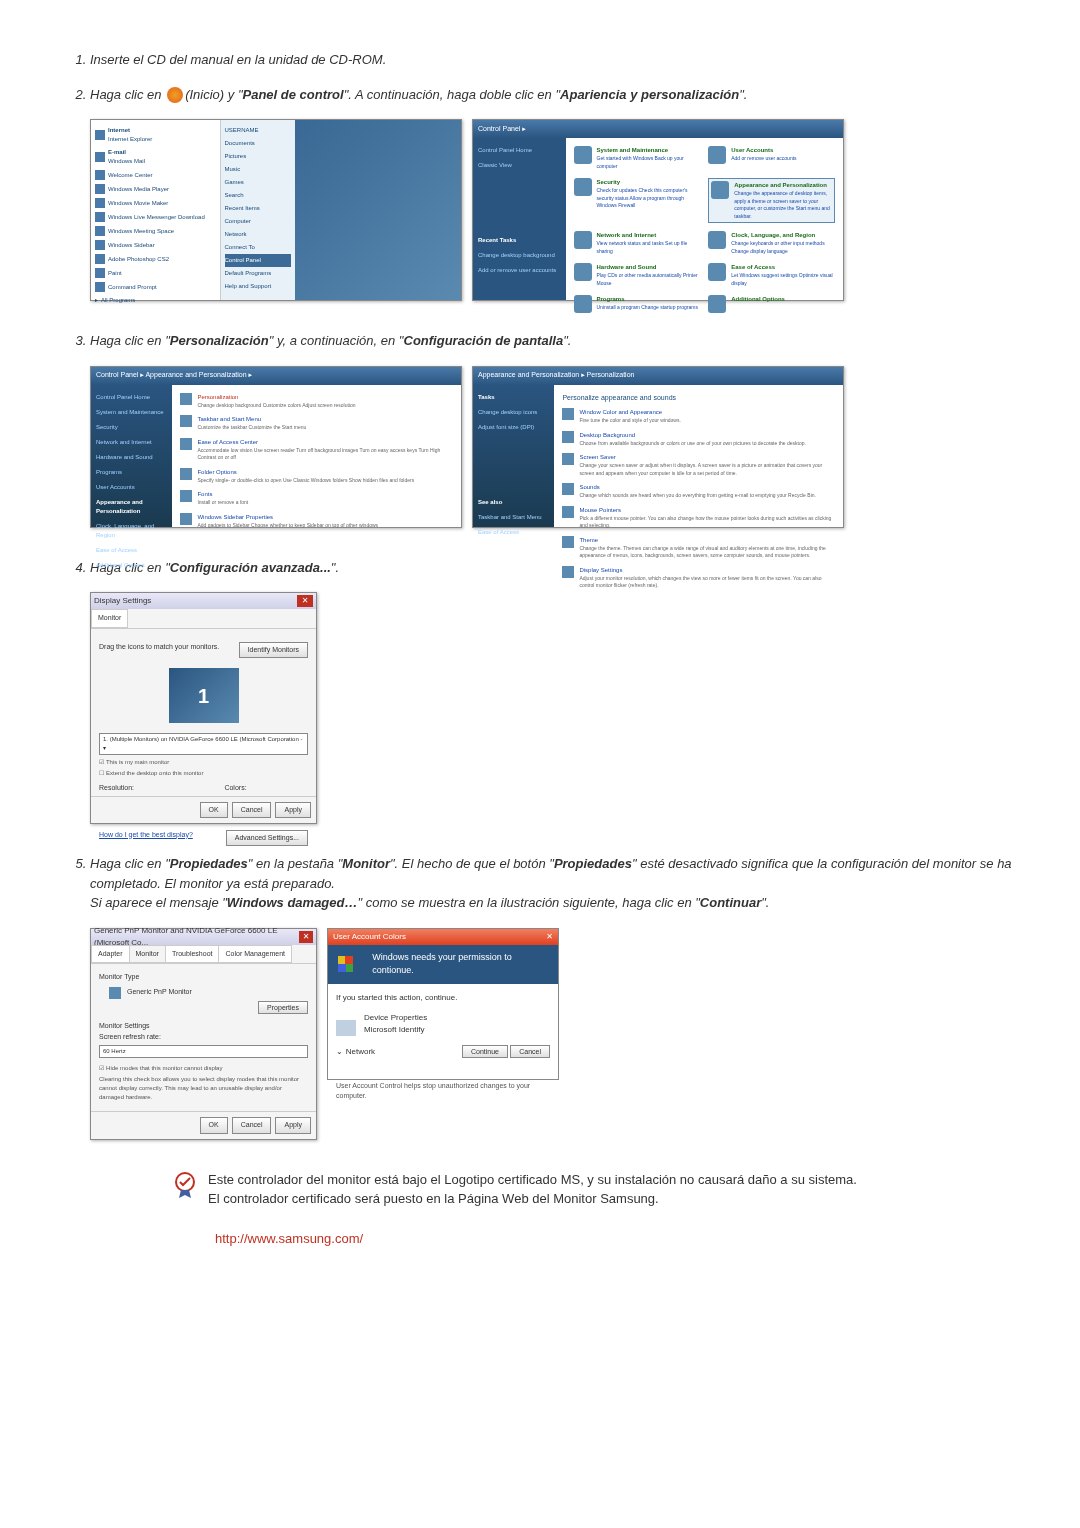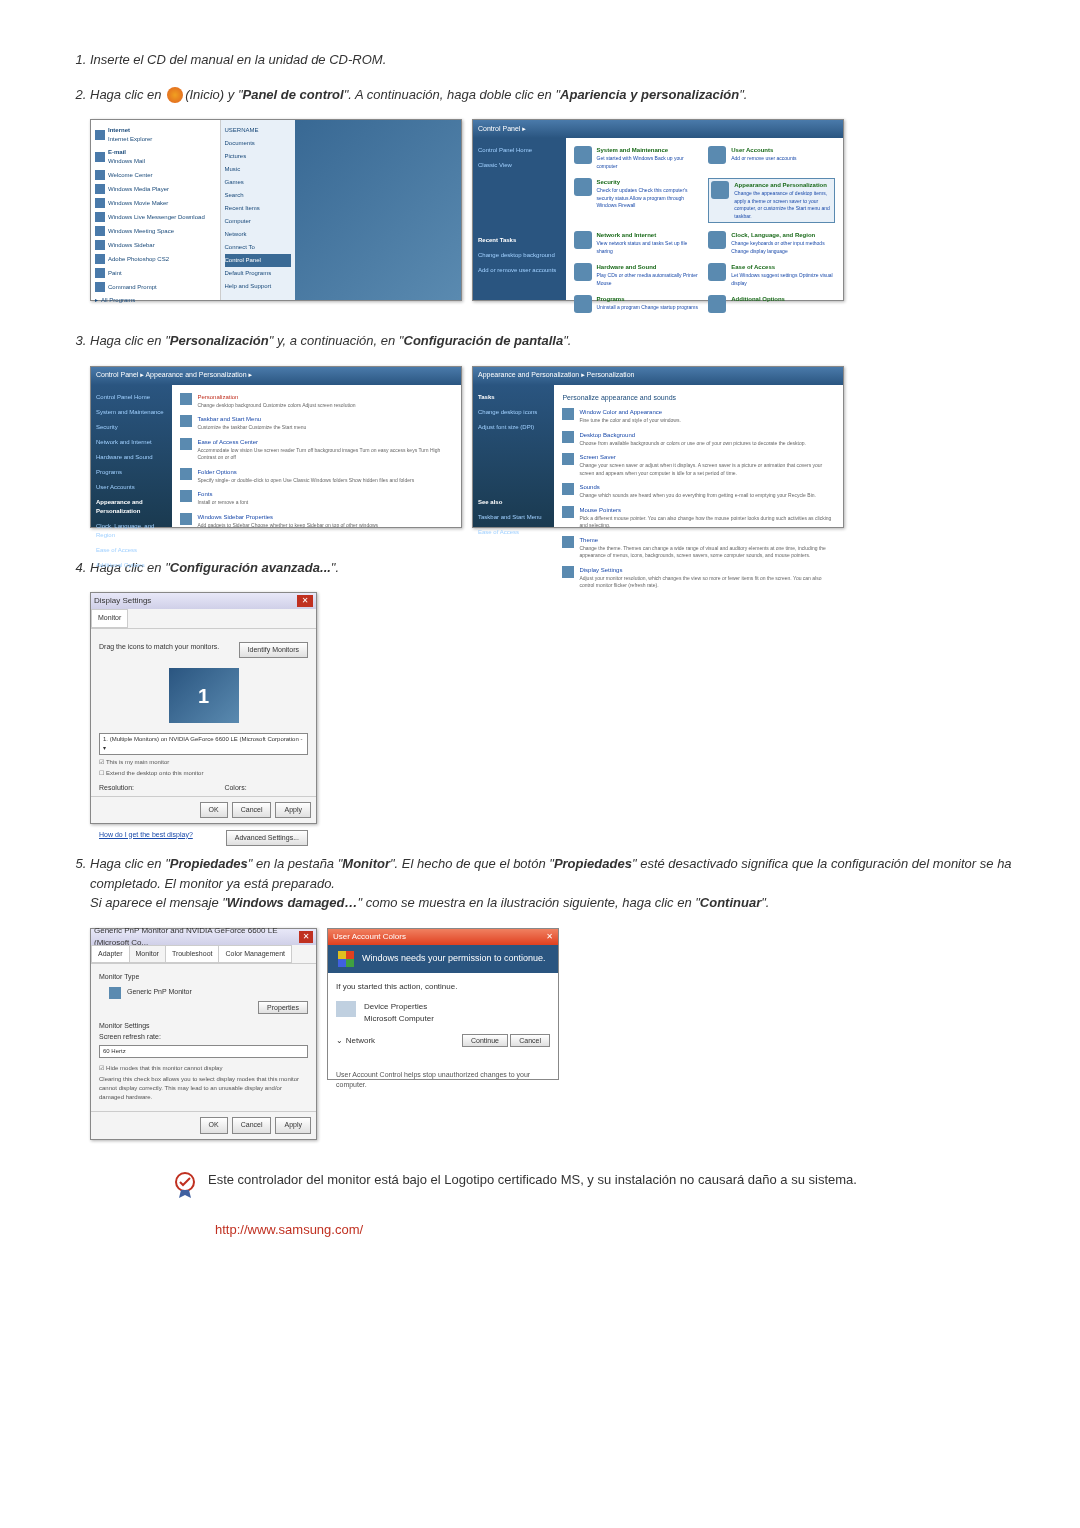--- a/index.html
+++ b/index.html
@@ -293,36 +293,36 @@
       display: flex;
       justify-content: space-between;
     }
     .uac-header {
       background: #2a5580;
       color: #fff;
       padding: 6px 10px;
       font-size: 9px;
       display: flex;
       align-items: center;
-      gap: 8px;
+      gap: 19px;
     }
     .uac-shield {
       width: 16px;
       height: 16px;
       background: conic-gradient(#e04020 0 25%, #40a040 25% 50%, #4060e0 50% 75%, #e0c020 75% 100%);
     }
     .uac-body {
       padding: 8px;
       font-size: 8px;
     }
     .uac-props {
       display: flex;
       gap: 8px;
       margin: 8px 0;
-      align-items: flex-start;
+      align-items: flex-end;
     }
     .uac-icon {
       width: 20px;
       height: 16px;
       background: #c0d0e0;
     }
     .uac-details-row {
       display: flex;
       justify-content: space-between;
       align-items: center;
@@ -787,21 +787,21 @@
     <div class="uac-header">
       <span class="uac-shield"></span>
       <span>Windows needs your permission to contionue.</span>
     </div>
     <div class="uac-body">
       <div>If you started this action, continue.</div>
       <div class="uac-props">
         <span class="uac-icon"></span>
         <div>
           <div>Device Properties</div>
-          <div>Microsoft Computer</div>
+          <div>Microsoft Identify</div>
         </div>
       </div>
       <div class="uac-details-row">
         <span style="display:flex;align-items:center;gap:3px">
             <span>⌄</span>
             <span>Network</span>
           </span>
         <span>
           <span class="dialog-btn">Continue</span>
           <span class="dialog-btn">Cancel</span>
@@ -815,15 +815,16 @@
 <div class="footer-note">
   <div class="cert-icon">
     <svg viewBox="0 0 30 30">
         <circle cx="15" cy="12" r="9" fill="none" stroke="#c03020" stroke-width="2"></circle>
         <path d="M10 12 l3 3 l7-7" fill="none" stroke="#c03020" stroke-width="2"></path>
         <path d="M11 20 l-2 8 l6-3 l6 3 l-2-8" fill="#4060a0"></path>
       </svg>
   </div>
   <div class="footer-text">
     <div>Este controlador del monitor está bajo el Logotipo certificado MS, y su instalación no causará daño a su sistema.</div>
+    <div>El controlador certificado será puesto en la Página Web del Monitor Samsung.</div>
   </div>
 </div>
 <div class="footer-link">http://www.samsung.com/</div>
 
 </body></html>

